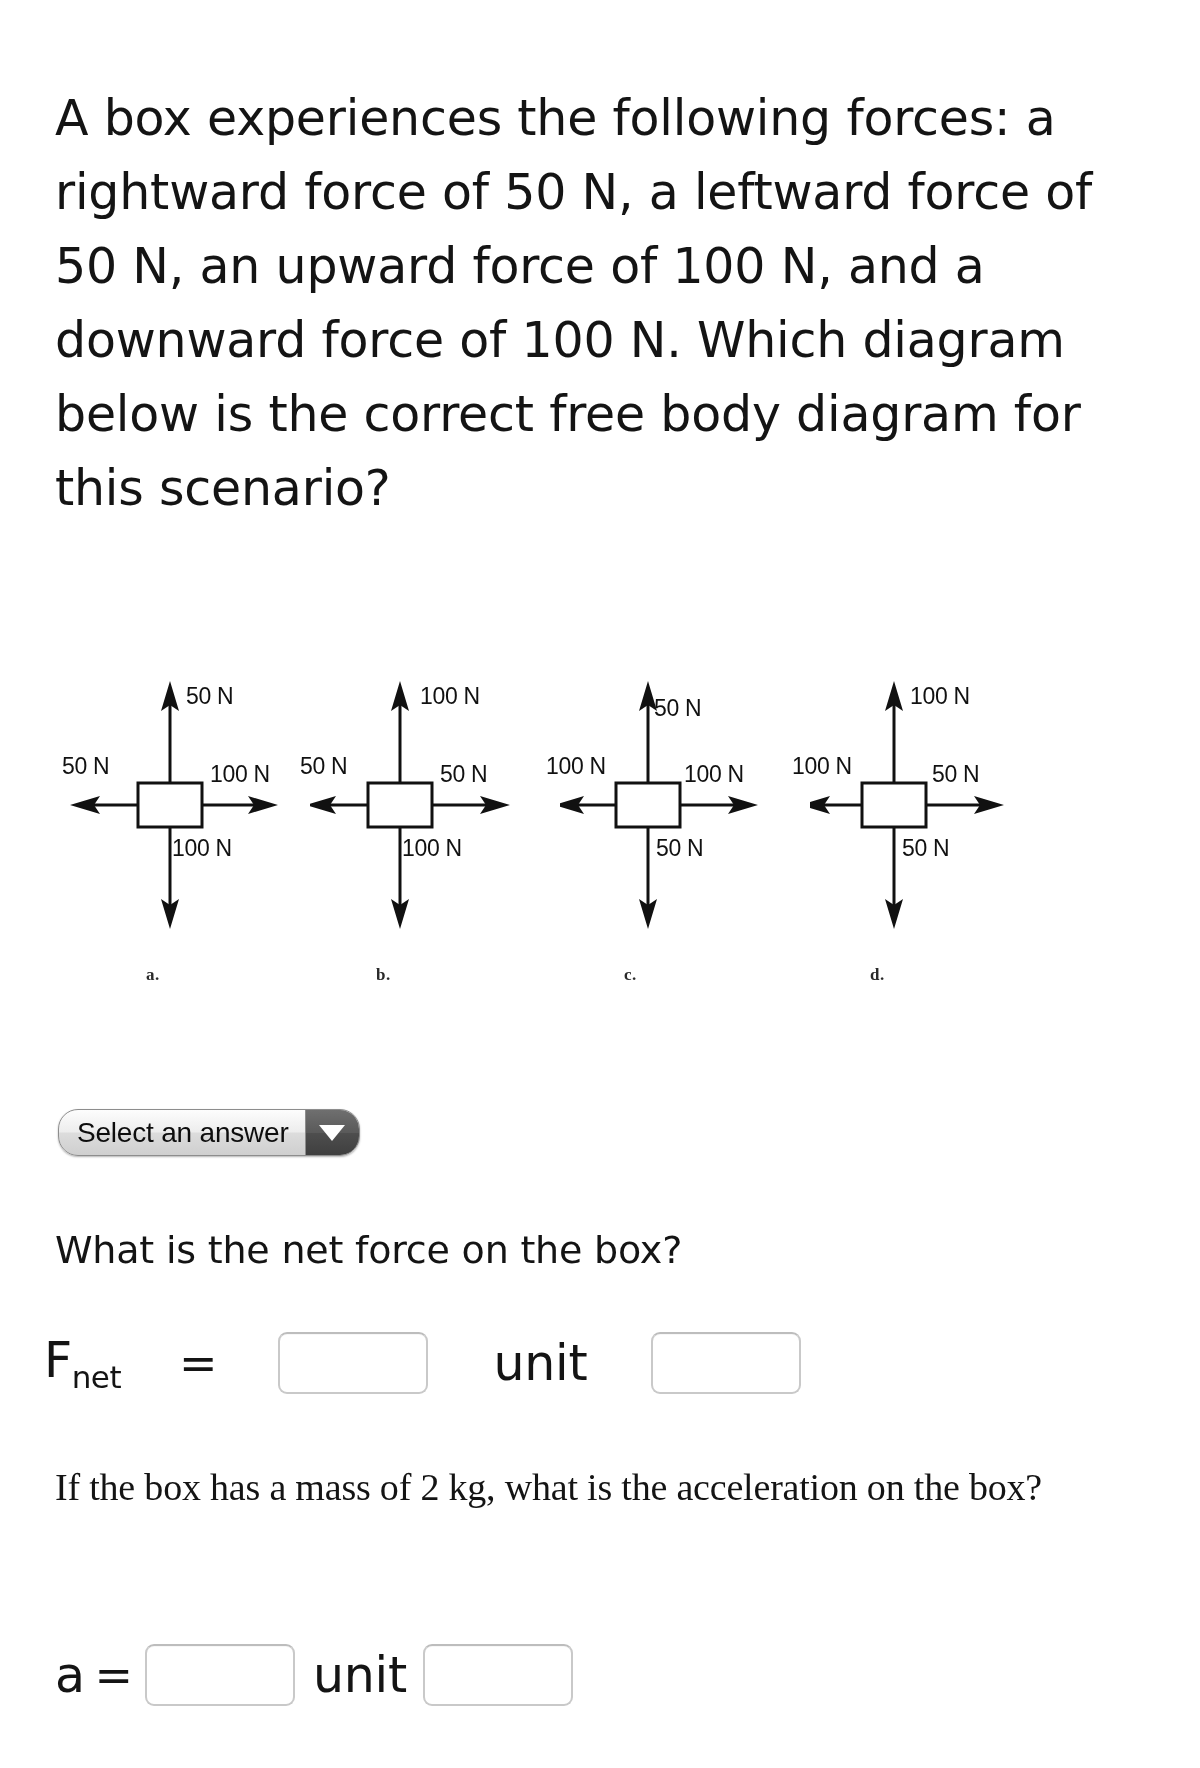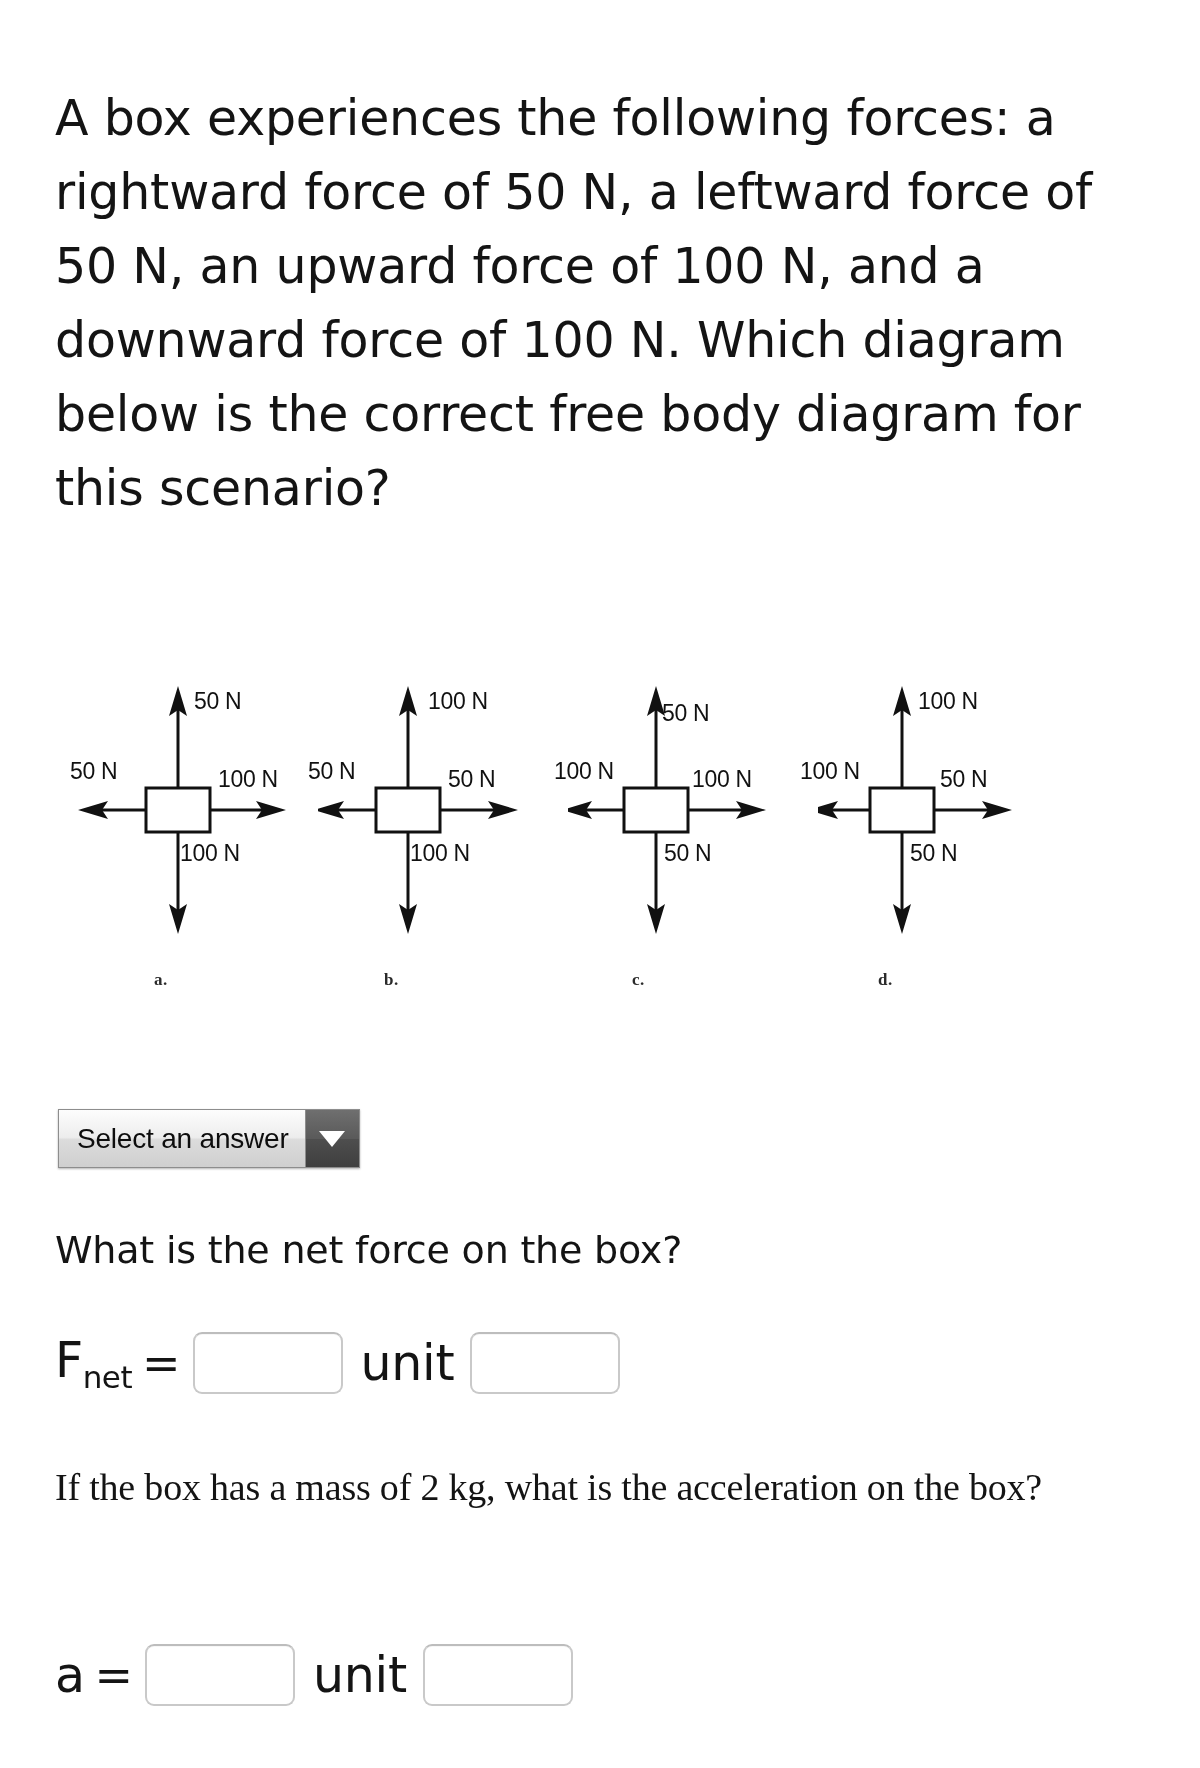--- a/index.html
+++ b/index.html
@@ -32,26 +32,26 @@
     font-size: 49px;
     line-height: 1.51;
     letter-spacing: -0.2px;
     color: #141414;
     font-family: "DejaVu Sans", sans-serif;
   }
 
   
   .diagrams {
     position: absolute;
-    left: 68px;
+    left: 60px;
     top: 616px;
     width: 1000px;
     height: 340px;
     display: flex;
-    align-items: flex-end;
+    align-items: center;
   }
   .fbd {
     position: relative;
     width: 250px;
     height: 330px;
     font-family: "Liberation Serif", serif;
   }
   .fbd .canvas {
     position: absolute;
     left: 0;
@@ -77,25 +77,25 @@
     color: #111111;
     white-space: nowrap;
     letter-spacing: -0.3px;
   }
 
   
   .select-wrap {
     position: absolute;
     left: 58px;
     top: 1065px;
-    height: 59px;
+    height: 47px;
     display: flex;
     align-items: stretch;
     border: 1px solid #8d8d8d;
-    border-radius: 0;
+    border-radius: 20px;
     overflow: hidden;
     background: linear-gradient(to bottom, #fdfdfd 0%, #ededed 48%, #dcdcdc 52%, #cfcfcf 100%);
     box-shadow: 0 1px 2px rgba(0,0,0,0.30);
   }
   .select-label {
     display: flex;
     align-items: center;
     padding: 0 16px 0 18px;
     font-family: "Liberation Sans", sans-serif;
     font-size: 28px;
@@ -128,21 +128,21 @@
   .q-netforce { left: 55px; top: 1178px; width: 1090px; }
   .q-accel    { left: 55px; top: 1415px; width: 1100px; font-family: Liberation Serif, serif; }
 
   .answer-row {
     position: absolute;
     display: flex;
     align-items: center;
     font-size: 49px;
     color: #141414;
   }
-  .row-fnet { left: 55px; top: 1288px; }
+  .row-fnet { left: 44px; top: 1288px; gap: 48px; }
   .row-accel { left: 55px; top: 1600px; }
 
   .var {
     font-family: "DejaVu Sans", sans-serif;
     font-size: 49px;
     letter-spacing: -0.5px;
   }
   .var sub {
     font-size: 31px;
     letter-spacing: -0.5px;

